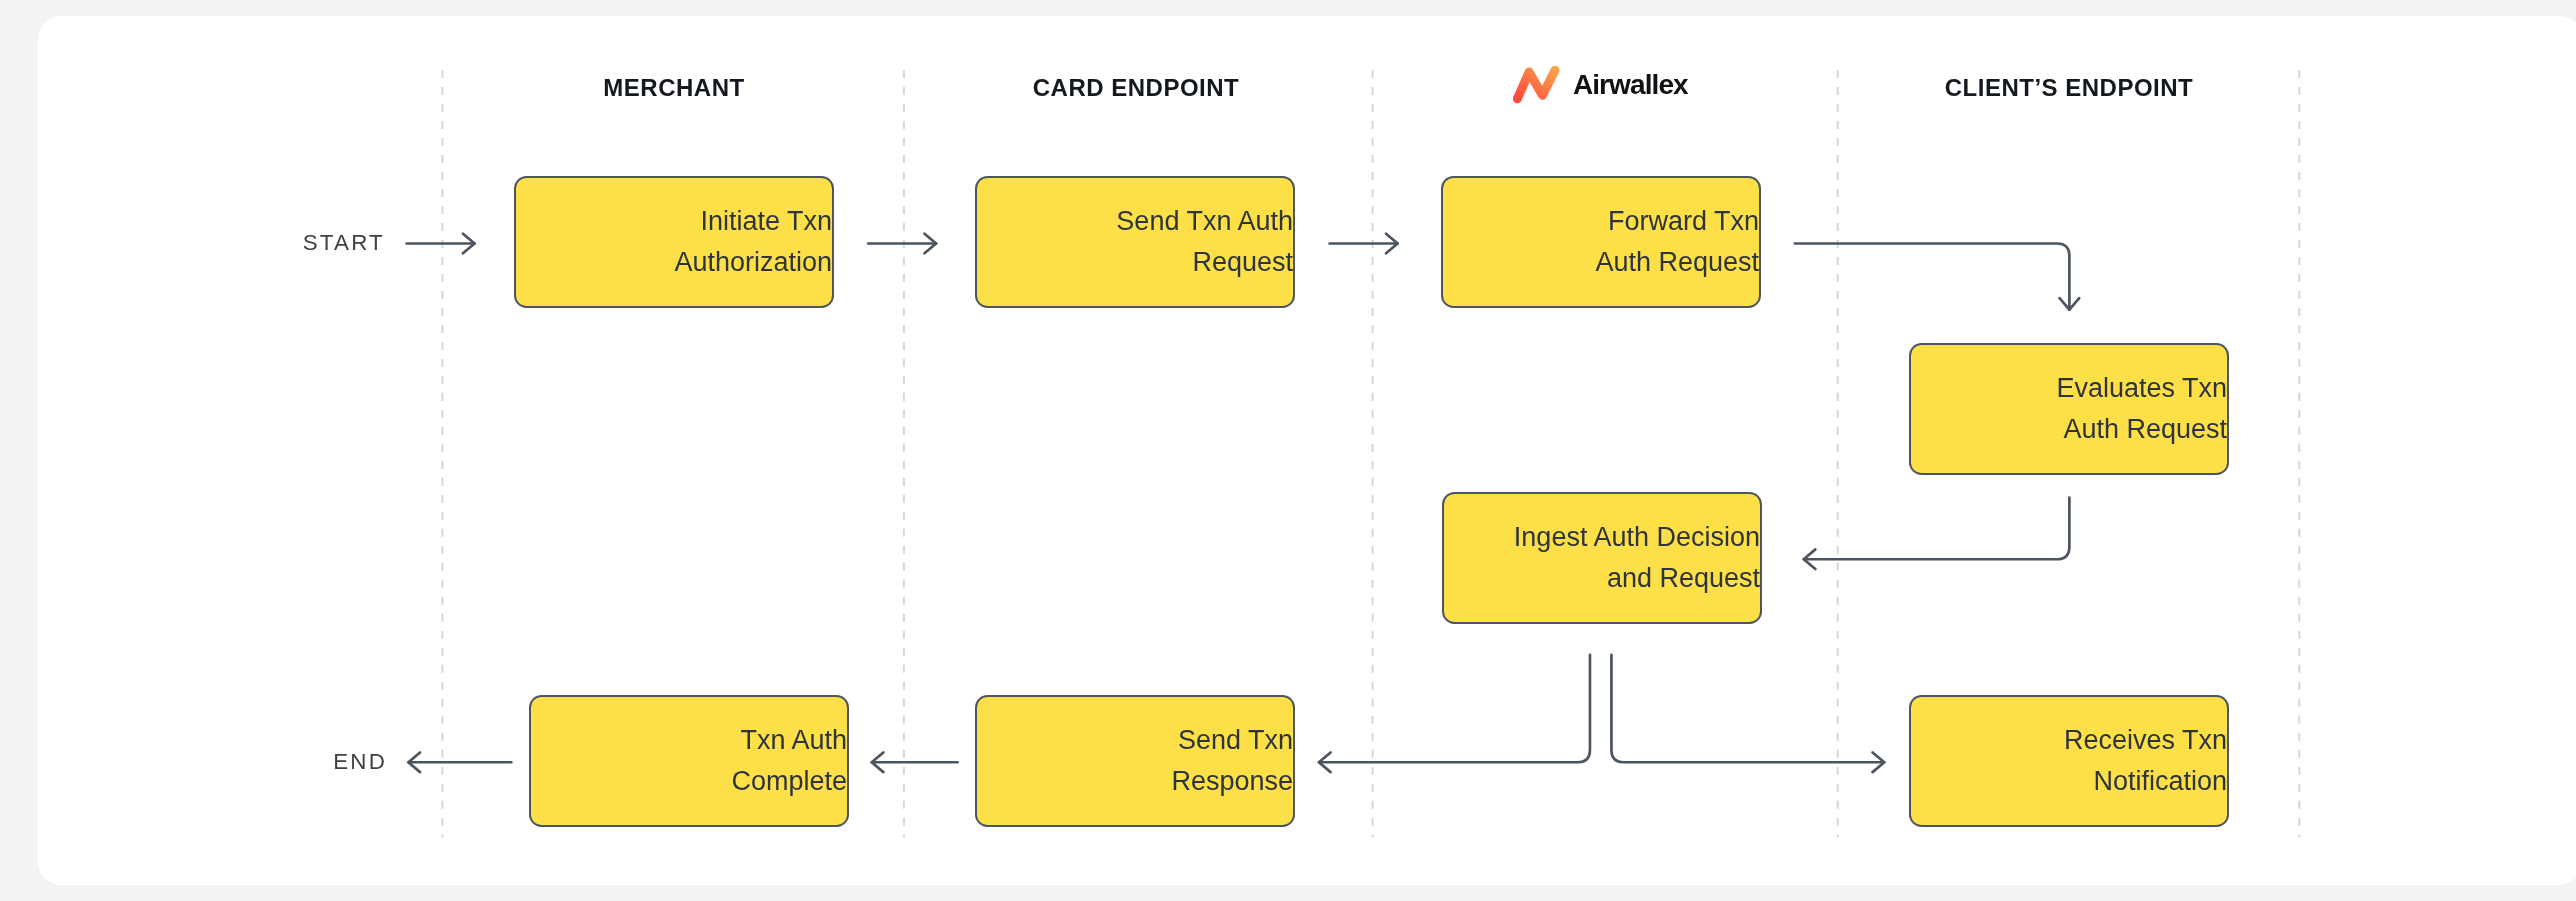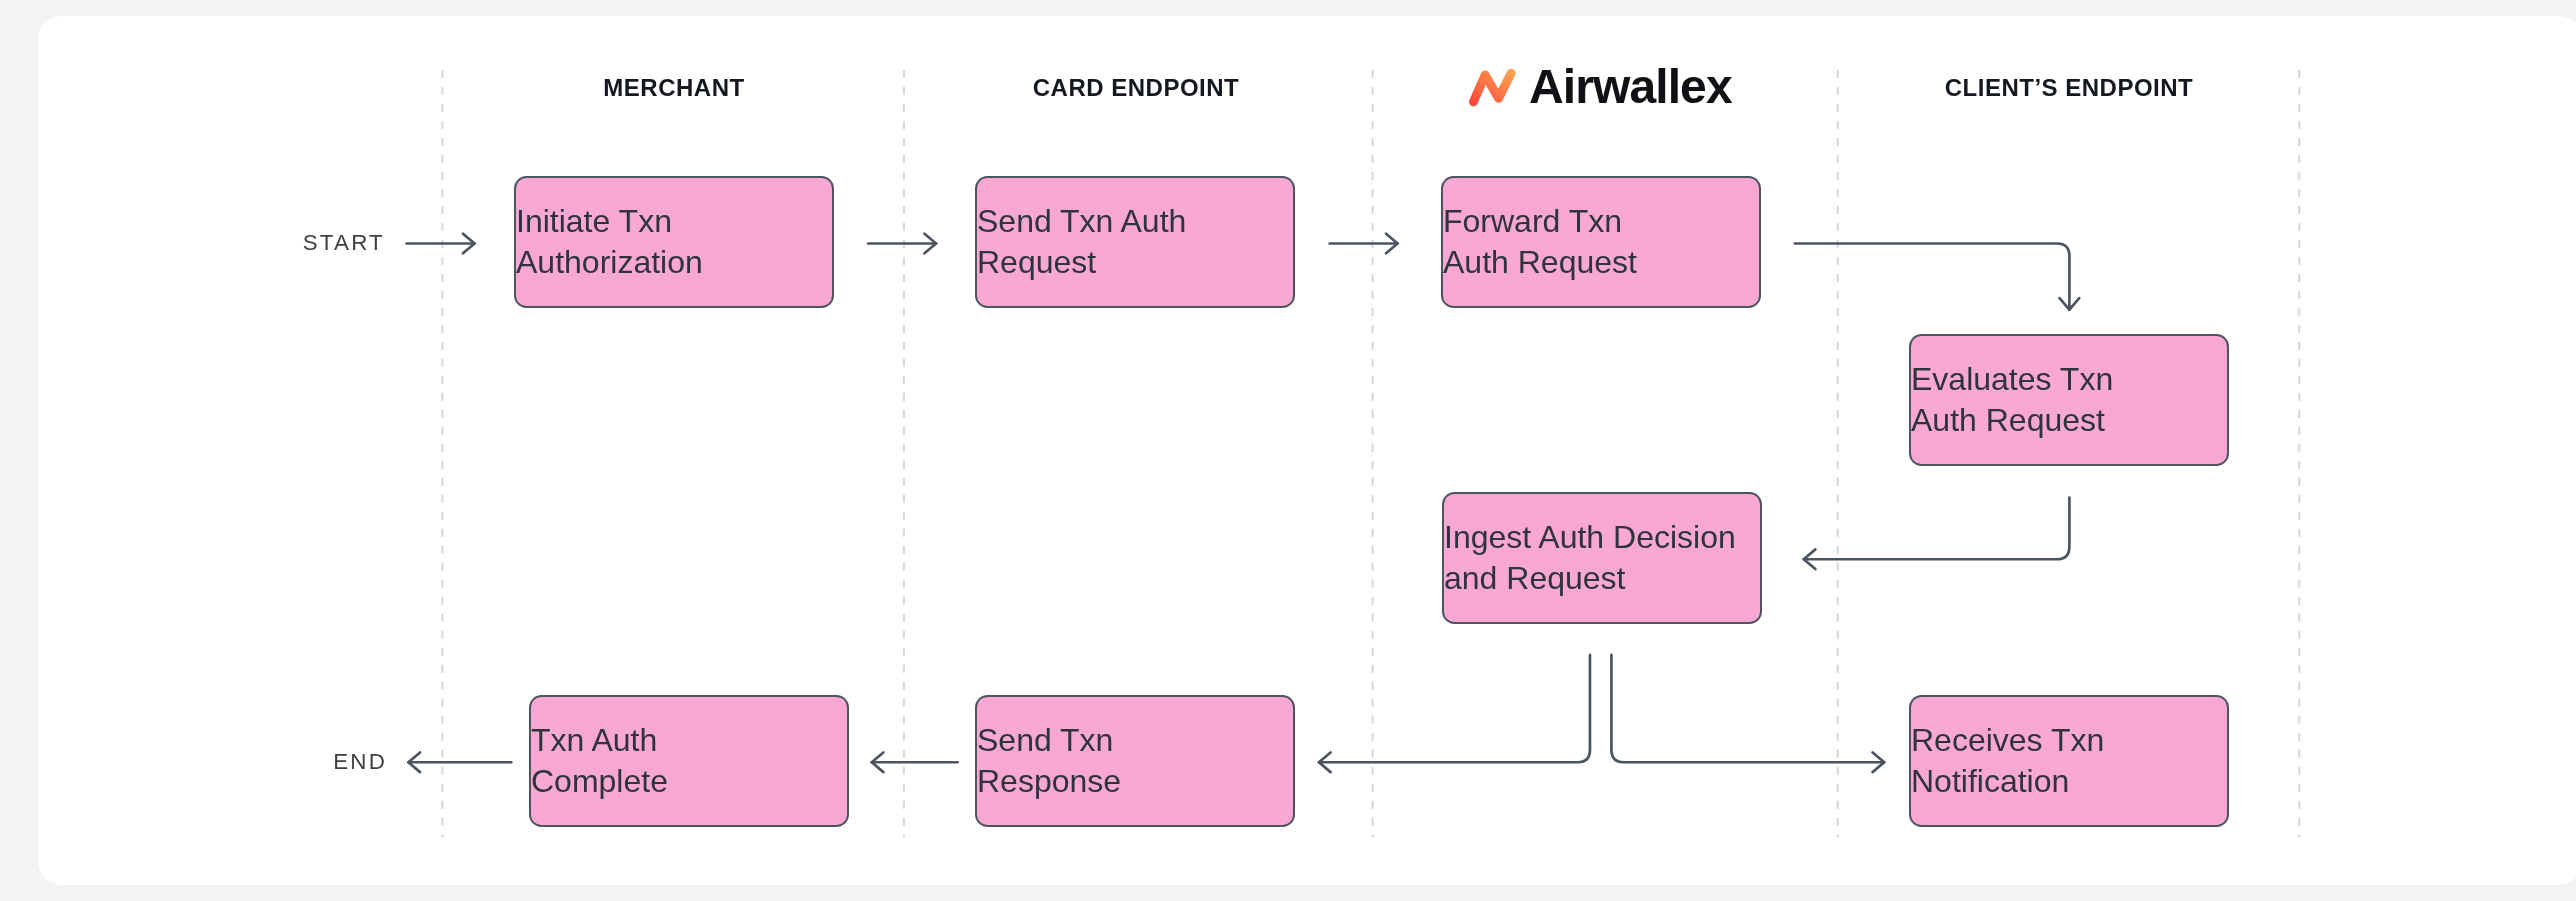--- a/index.html
+++ b/index.html
@@ -3,24 +3,24 @@
 <meta charset="utf-8">
 <style>
   html,body{margin:0;padding:0;background:#f2f3f4;font-family:"Liberation Sans",sans-serif;}
   .stage{position:relative;width:2576px;height:902px;background:#f2f3f4;overflow:hidden;margin-left:22px;}
   .card{position:absolute;left:16px;top:16px;width:2544px;height:869px;background:#ffffff;border-radius:23px;}
   .connectors{position:absolute;left:0;top:0;width:2576px;height:902px;pointer-events:none;}
   .col-header{position:absolute;top:74px;transform:translateX(-50%);font-size:24px;font-weight:700;
     letter-spacing:0.5px;color:#14181f;white-space:nowrap;}
   .logo{position:absolute;top:63px;transform:translateX(-50%);display:flex;align-items:center;gap:10.7px;}
   .logo .mark{display:block;}
-  .wordmark{font-size:48px;font-weight:800;letter-spacing:-0.9px;color:#0f1114;line-height:1;}
-  .node{position:absolute;width:320px;height:132px;background:#f9a8d4;border:2.2px solid #4d5561;
-    border-radius:12.5px;display:flex;flex-direction:column;align-items:flex-start;justify-content:center;
-    font-size:32px;line-height:41px;color:#2f343c;text-align:center;box-sizing:border-box;}
+  .wordmark{font-size:28px;font-weight:800;letter-spacing:-0.9px;color:#0f1114;line-height:1;}
+  .node{position:absolute;width:320px;height:132px;background:#fde047;border:2.2px solid #4d5561;
+    border-radius:12.5px;display:flex;flex-direction:column;align-items:flex-end;justify-content:center;
+    font-size:27px;line-height:41px;color:#2f343c;text-align:center;box-sizing:border-box;}
   .flow-label{position:absolute;width:143px;font-size:22.4px;letter-spacing:2.2px;color:#404040;
     text-align:right;white-space:nowrap;}
 </style>
 </head>
 <body>
 
 <div class="stage">
   <div class="card"></div>
 
   <svg class="connectors" viewBox="0 0 2880 1008" xmlns="http://www.w3.org/2000/svg">
@@ -75,21 +75,21 @@
     <span>Authorization</span>
   </div>
   <div class="node" style="left:953px;top:176px">
     <span>Send Txn Auth</span>
     <span>Request</span>
   </div>
   <div class="node" style="left:1419px;top:176px">
     <span>Forward Txn</span>
     <span>Auth Request</span>
   </div>
-  <div class="node" style="left:1887px;top:334px">
+  <div class="node" style="left:1887px;top:343px">
     <span>Evaluates Txn</span>
     <span>Auth Request</span>
   </div>
   <div class="node" style="left:1420px;top:492px">
     <span>Ingest Auth Decision</span>
     <span>and Request</span>
   </div>
   <div class="node" style="left:953px;top:695px">
     <span>Send Txn</span>
     <span>Response</span>

